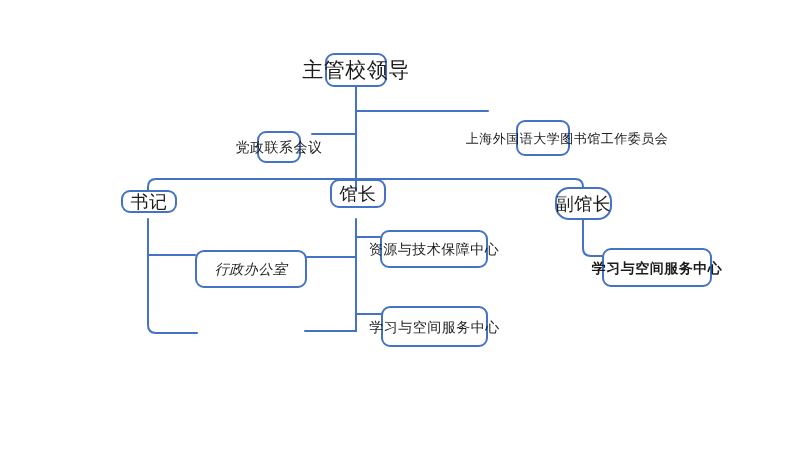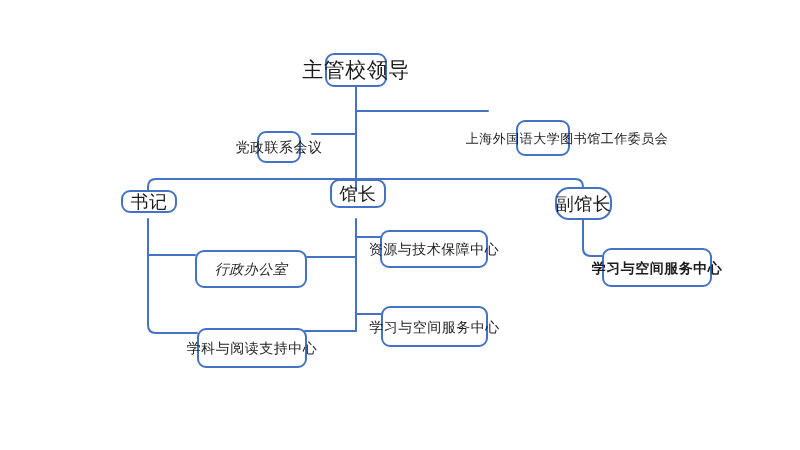--- a/index.html
+++ b/index.html
@@ -72,21 +72,18 @@
   </div>
 
   <div class="node size-sm" style="left:380px; top:230px; width:108px; height:38px;">
     <span>资源与技术保障中心</span>
   </div>
 
   <div class="node size-sm" style="left:381px; top:306px; width:107px; height:41px;">
     <span>学习与空间服务中心</span>
   </div>
 
-  <div class="node size-sm" style="left:197px; top:328px; width:110px; height:40px;">
-    <span>学科与阅读支持中心</span>
-  </div>
 
   <div class="node size-sm" style="left:602px; top:248px; width:110px; height:39px;font-weight:bold;">
     <span>学习与空间服务中心</span>
   </div>
 
 </div>
 
 </body></html>

